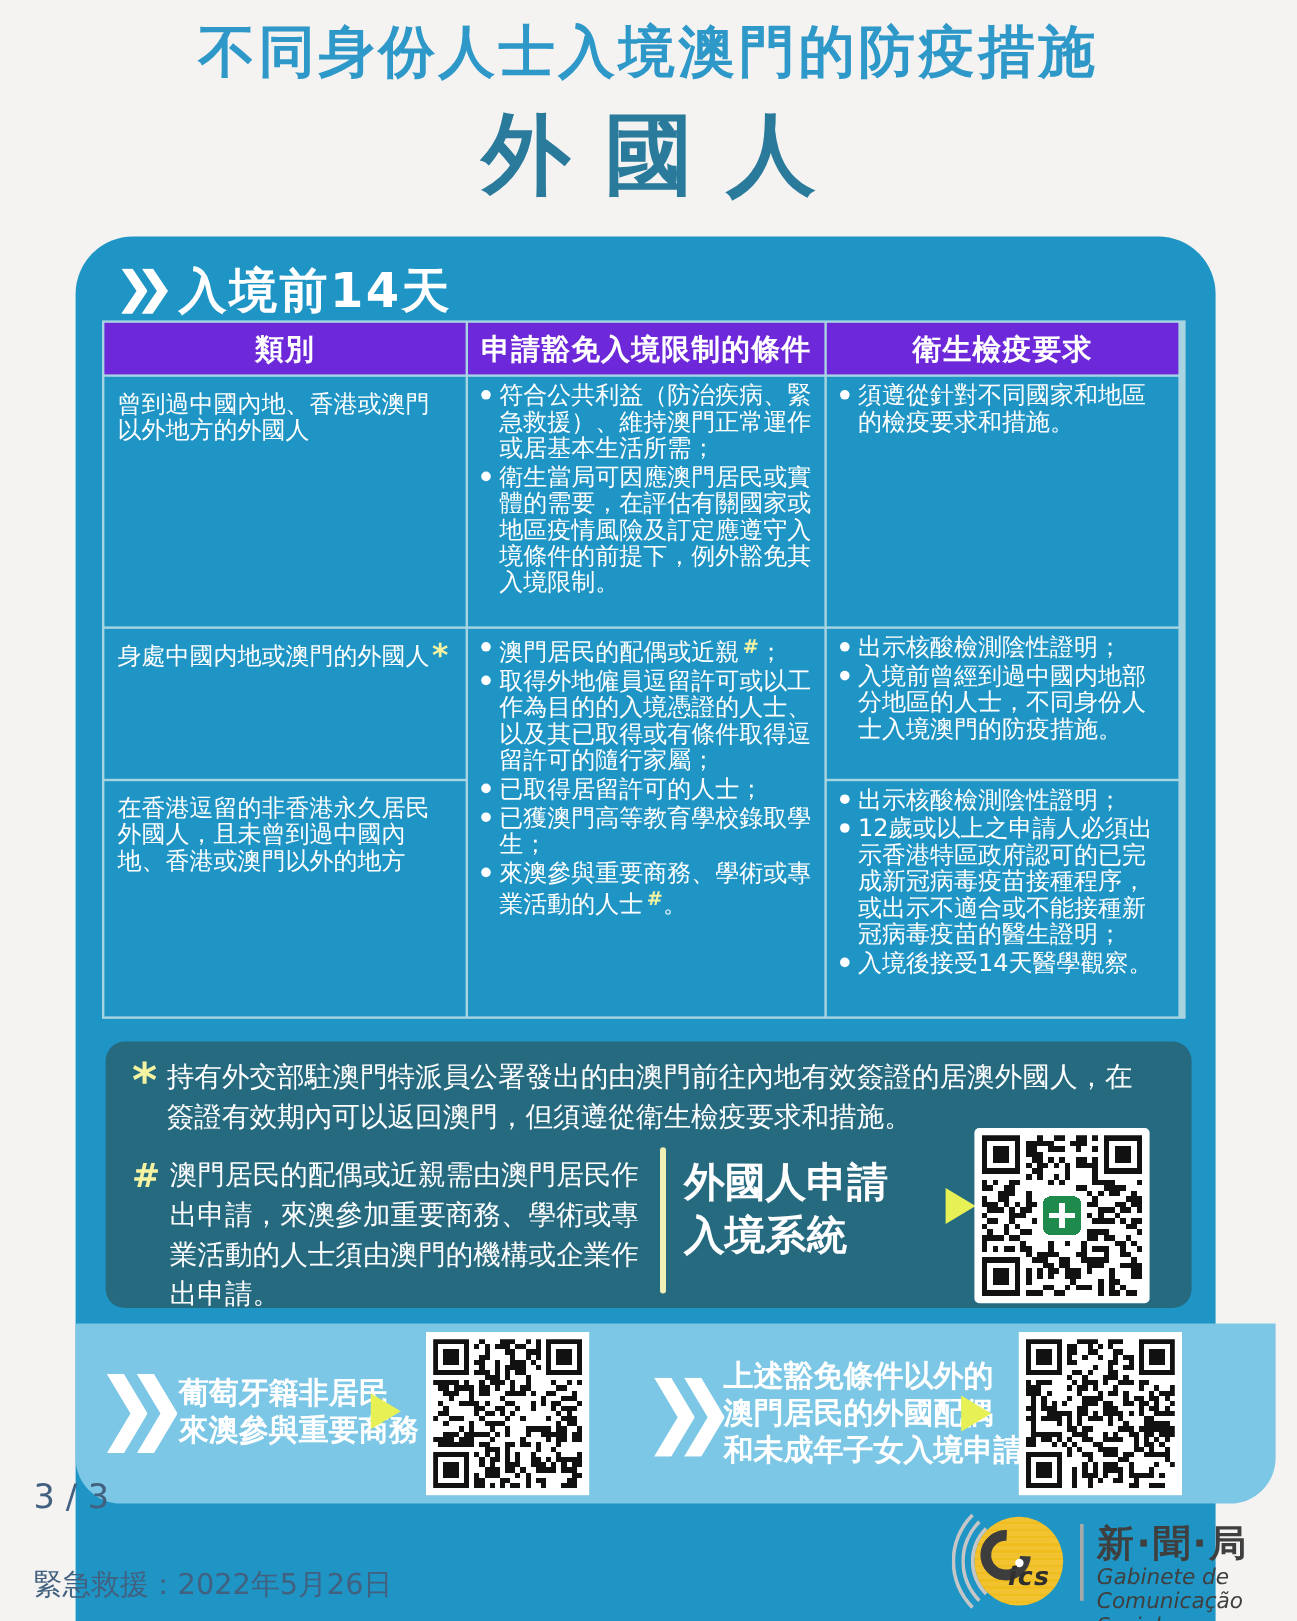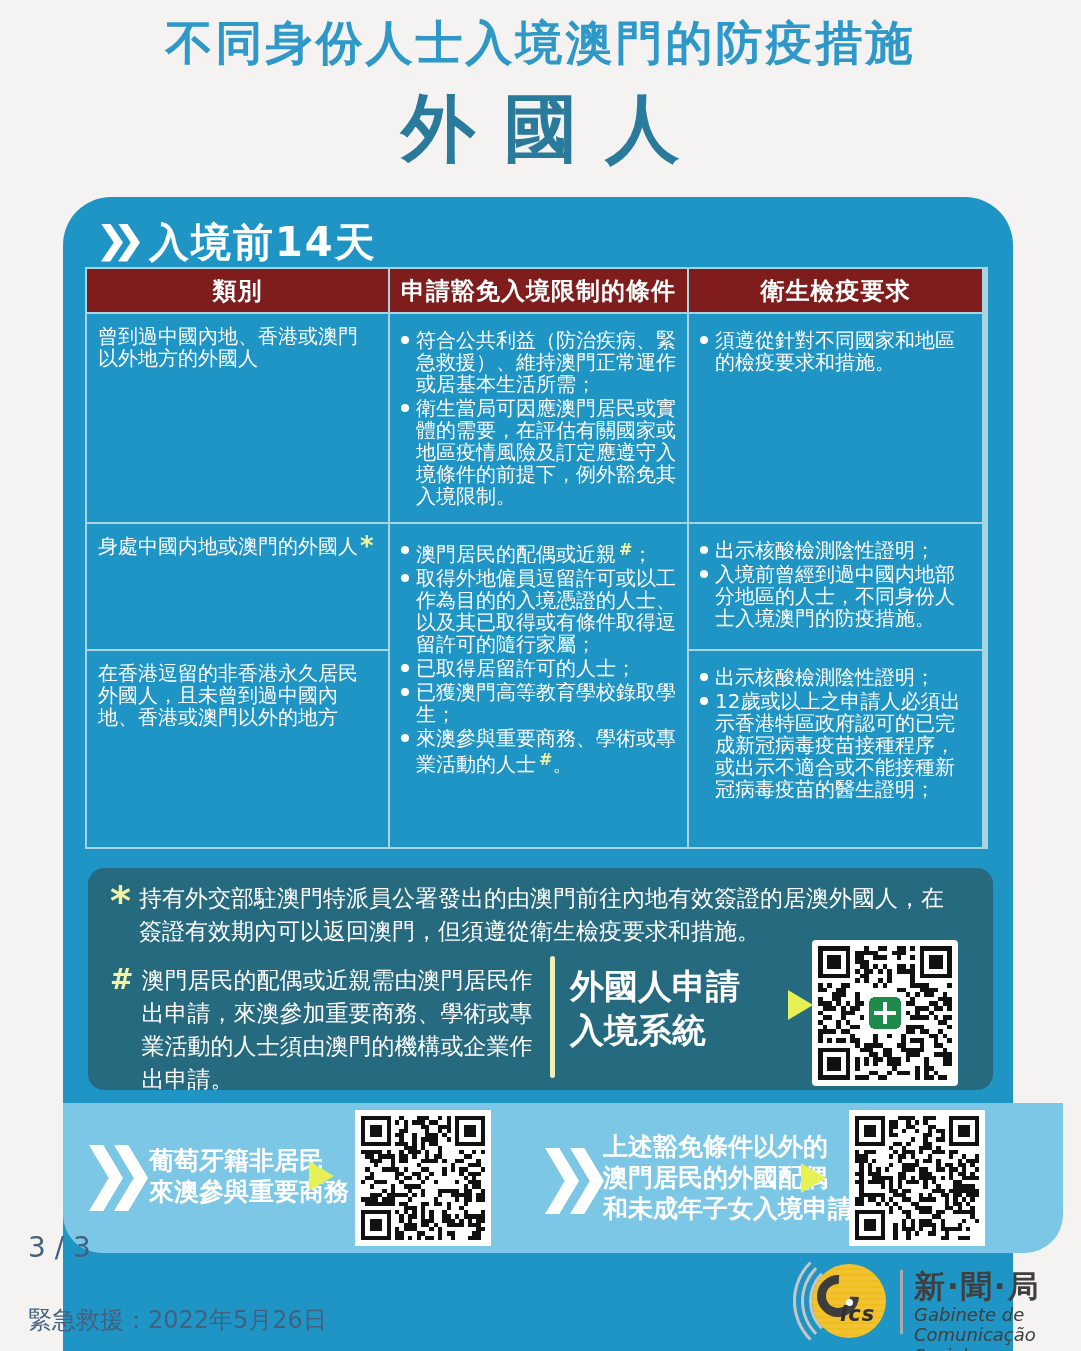--- a/index.html
+++ b/index.html
@@ -24,23 +24,23 @@
   .chev i { display:block; background:#fff;
             clip-path:polygon(0 0, 42% 0, 100% 50%, 42% 100%, 0 100%, 58% 50%); }
   .chev-sm i { width:22px; height:38px; margin-right:-5px; }
   .chev-lg i { width:34px; height:66px; margin-right:-9px; }
 
   
   .table { position:absolute; left:22px; top:70px; width:903px;
            display:grid; grid-template-columns:301px 297px 293px;
            grid-template-rows:43px 208px 125px 196px; gap:2px; padding:2px;
            background:#a8d4e2; }
-  .th { background:#7f1d1d; color:#fff; font-size:24px; font-weight:bold;
+  .th { background:#6d28d9; color:#fff; font-size:24px; font-weight:bold;
         display:flex; align-items:center; justify-content:center; letter-spacing:1px; }
-  .td { background:#1f95c5; color:#fff; font-size:20px; line-height:22px; padding:15px 11px; }
+  .td { background:#1f95c5; color:#fff; font-size:20px; line-height:22px; padding:4px 11px; }
   .td.cat { padding-top:11px; }
   .c2span { grid-column:2; grid-row:3 / 5; }
   .col3 { grid-column:3; }
   ul.blist { list-style:none; }
   ul.blist li { display:flex; gap:7px; margin-bottom:2px; }
   .dot { flex:0 0 8px; width:8px; height:8px; border-radius:50%; background:#fff; margin-top:7px; }
   .ymark { color:#f3f3a2; font-weight:bold; }
   .star-sup { font-size:26px; line-height:14px; vertical-align:-2px; padding-left:2px; }
   .hash-sup { font-size:16px; vertical-align:6px; padding-left:3px; }
 
@@ -187,20 +187,24 @@
 
       <div class="td col3">
         <ul class="blist">
           <li>
               <span class="dot"></span>
               <span>出示核酸檢測陰性證明；</span>
             </li>
           <li>
               <span class="dot"></span>
               <span>12歲或以上之申請人必須出示香港特區政府認可的已完成新冠病毒疫苗接種程序，或出示不適合或不能接種新冠病毒疫苗的醫生證明；</span>
+            </li>
+          <li>
+              <span class="dot"></span>
+              <span>入境後接受14天醫學觀察。</span>
             </li>
         </ul>
       </div>
     </div>
   </div>
 
   <div class="fnbox">
     <div class="fn fn1">
       <span class="fn-mark1">*</span>
       <span class="fn-text">持有外交部駐澳門特派員公署發出的由澳門前往內地有效簽證的居澳外國人，在簽證有效期內可以返回澳門，但須遵從衛生檢疫要求和措施。</span>

